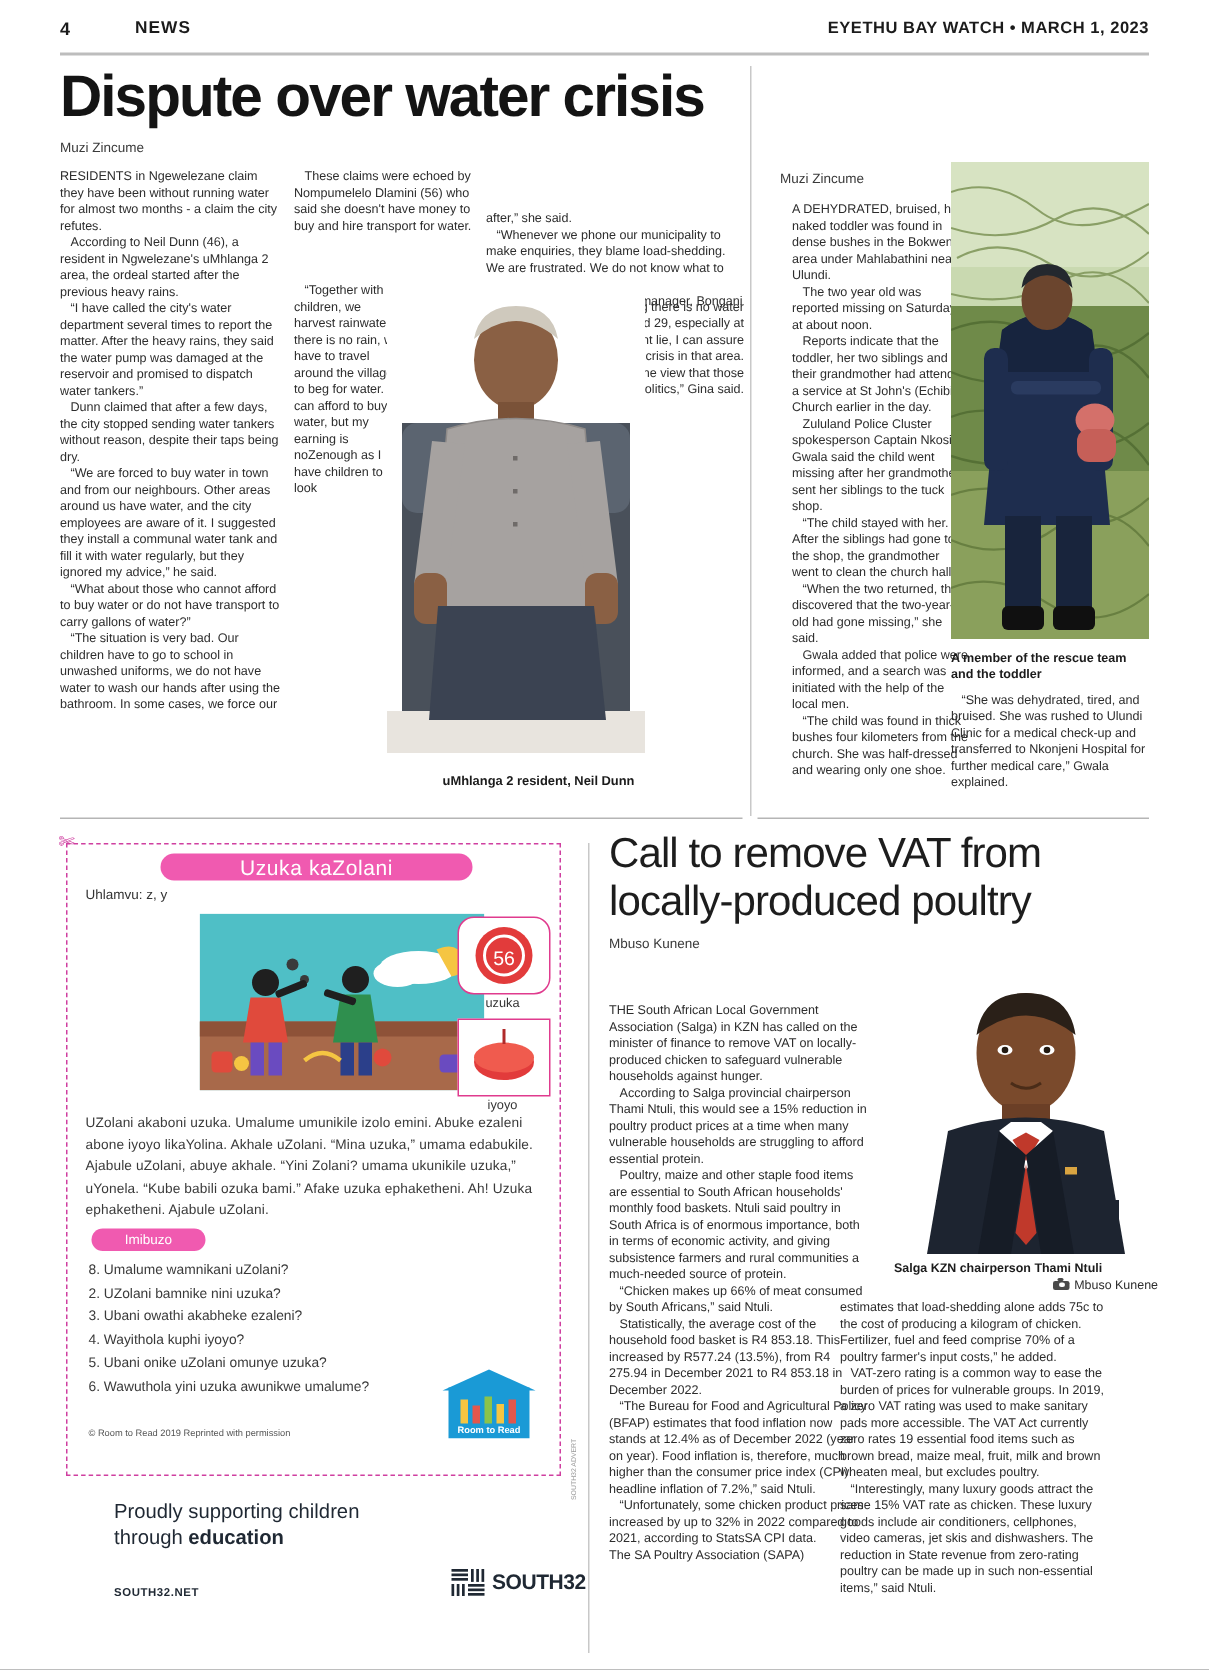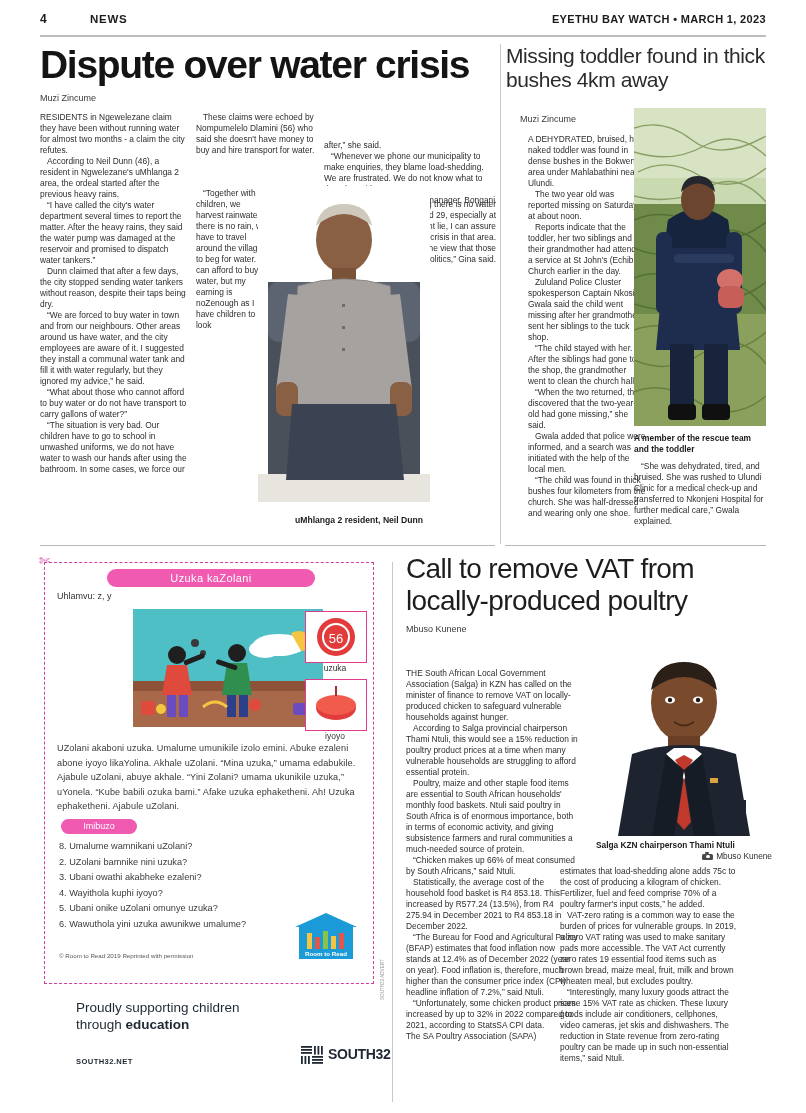--- a/index.html
+++ b/index.html
@@ -65,21 +65,21 @@
   .s2-c2{position:absolute;left:634px;top:461px;width:132px;}
 
   
   .panel{
     position:absolute;left:44px;top:562px;width:328px;height:420px;
     border:1.6px dashed #cf3fa0;background:#ffffff;
   }
   .panel .scissors{position:absolute;left:-6px;top:-10px;font-size:13px;color:#cf3fa0;}
   .panel-title{
     position:absolute;left:62px;top:6px;width:208px;height:18px;border-radius:9px;
-    background:#f05ab0;color:#ffffff;font-size:11px;text-align:center;line-height:18px;
+    background:#f05ab0;color:#ffffff;font-size:14px;text-align:center;line-height:18px;
     letter-spacing:.4px;
   }
   .panel-sub{position:absolute;left:12px;top:28px;font-size:9px;color:#333;}
   .panel-illus{position:absolute;left:88px;top:46px;width:190px;height:118px;overflow:hidden;border:0;}
   .word-box{position:absolute;width:60px;height:50px;border:1.6px solid #e03b8e;background:#fff;}
   .word-box .glyph{position:absolute;inset:0;}
   .word-lbl{position:absolute;width:60px;text-align:center;font-size:8.5px;color:#333;}
   .panel-story{
     position:absolute;left:12px;top:178px;width:305px;
     font-size:9.1px;line-height:14.6px;color:#3a3a3a;letter-spacing:.1px;
@@ -181,21 +181,20 @@
       <rect x="84" y="140" width="3" height="3" fill="#6f6b69"></rect>
       <rect x="84" y="162" width="3" height="3" fill="#6f6b69"></rect>
     </svg>
   </div>
   <div class="s1-caption">uMhlanga 2 resident, Neil Dunn</div>
 
   <div class="v-rule-1"></div>
   <div class="h-rule-1"></div>
   <div class="h-rule-2"></div>
 
-  <div class="s2-head">Missing toddler found in thick bushes 4km away</div>
   <div class="s2-byline byline">Muzi Zincume</div>
 
   <div class="s2-c1 body-col">
     <p>A DEHYDRATED, bruised, half-naked toddler was found in dense bushes in the Bokweni area under Mahlabathini near Ulundi.</p>
     <p class="ind">The two year old was reported missing on Saturday at about noon.</p>
     <p class="ind">Reports indicate that the toddler, her two siblings and their grandmother had attended a service at St John's (Echibini) Church earlier in the day.</p>
     <p class="ind">Zululand Police Cluster spokesperson Captain Nkosie Gwala said the child went missing after her grandmother sent her siblings to the tuck shop.</p>
     <p class="ind">“The child stayed with her. After the siblings had gone to the shop, the grandmother went to clean the church hall.</p>
     <p class="ind">“When the two returned, they discovered that the two-year-old had gone missing,” she said.</p>
     <p class="ind">Gwala added that police were informed, and a search was initiated with the help of the local men.</p>
@@ -276,21 +275,21 @@
         <rect x="106" y="86" width="9" height="22" fill="#2b3f8a"></rect>
         <rect x="84" y="50" width="22" height="5" rx="2" fill="#1f1f1f" transform="rotate(18 84 50)"></rect>
         <circle cx="122" cy="96" r="6" fill="#e04a3c"></circle>
         <circle cx="28" cy="100" r="5" fill="#f5c542"></circle>
         <rect x="8" y="92" width="14" height="14" rx="3" fill="#e04a3c"></rect>
         <rect x="160" y="94" width="16" height="12" rx="3" fill="#6a4bc0"></rect>
         <path d="M70 98 q12 -10 24 0" stroke="#f5c542" stroke-width="3" fill="none"></path>
       </svg>
     </div>
 
-    <div class="word-box" style="left:260px;top:48px;">
+    <div class="word-box" style="left:260px;top:48px;border-radius:11px;">
       <svg class="glyph" viewBox="0 0 60 50" width="60" height="50">
         <circle cx="30" cy="25" r="19" fill="#e23b3b"></circle>
         <circle cx="30" cy="25" r="13" fill="none" stroke="#ffffff" stroke-width="2"></circle>
         <text x="30" y="31" font-family="Liberation Sans, sans-serif" font-size="13" fill="#ffffff" text-anchor="middle">56</text>
       </svg>
     </div>
     <div class="word-lbl" style="left:260px;top:100px;">uzuka</div>
 
     <div class="word-box" style="left:260px;top:116px;">
       <svg class="glyph" viewBox="0 0 60 50" width="60" height="50">

